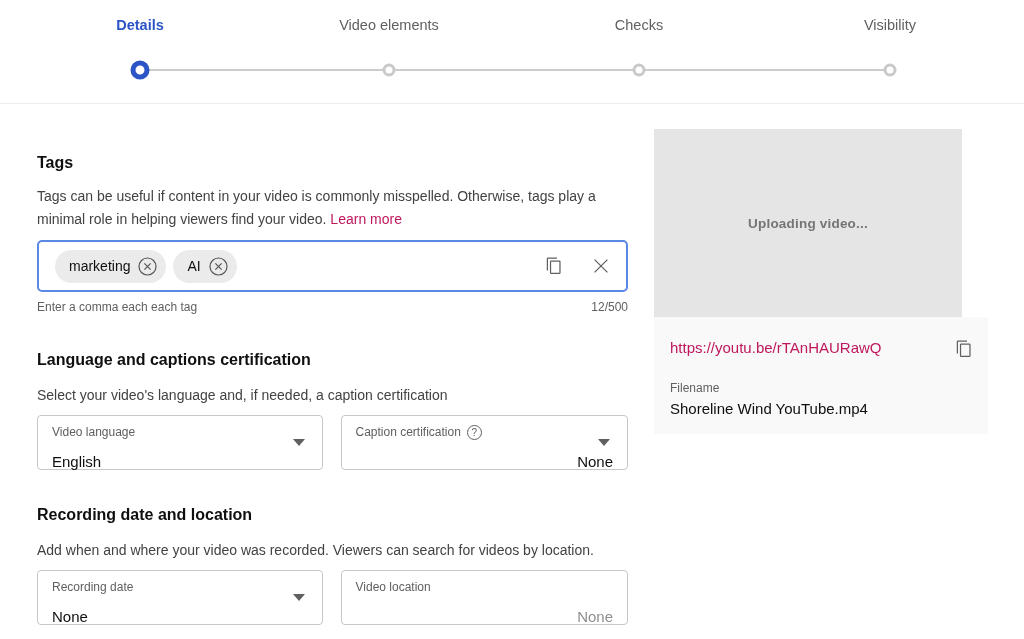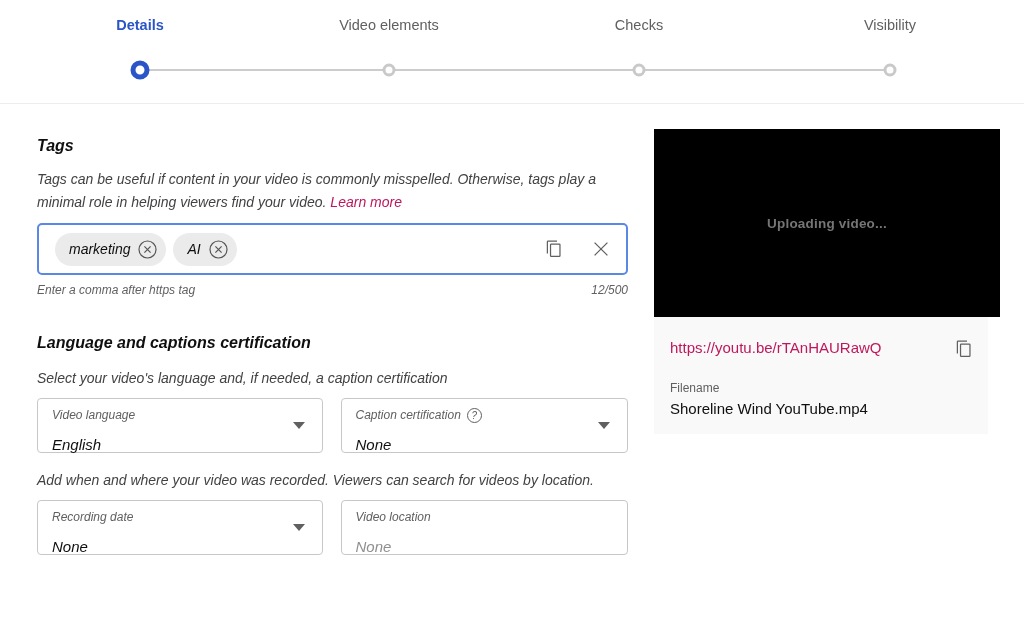--- a/index.html
+++ b/index.html
@@ -25,21 +25,21 @@
   }
   .step.active .step-label { color: #2b55c7; font-weight: bold; }
   .step-circle {
     position: absolute; top: 70px; left: 0; transform: translate(-50%, -50%);
     width: 13px; height: 13px; border-radius: 50%;
     border: 3px solid #c9c9c9; background: #ffffff;
   }
   .step.active .step-circle { width: 19px; height: 19px; border: 5px solid #2b55c7; }
 
   
-  .left-col { position: absolute; left: 37px; top: 105px; width: 591px; padding-top: 32px; font-style: italic; }
+  .left-col { position: absolute; left: 37px; top: 122px; width: 591px; padding-top: 32px; }
   .section-title { font-size: 16px; font-weight: bold; color: #0f0f0f; line-height: 17px; }
   .section-desc { font-size: 14px; color: #424242; line-height: 23px; margin-top: 14px; }
   .link { color: #be185d; text-decoration: none; cursor: pointer; }
 
   .tag-box {
     margin-top: 9px; width: 591px; height: 52px;
     border: 2px solid #5b87e5; border-radius: 5px;
     display: flex; align-items: center; padding: 0 14px 0 16px;
   }
   .chips { display: flex; align-items: center; gap: 7px; flex: 1; }
@@ -59,40 +59,40 @@
 
   .section-gap { margin-top: 36px; }
   .desc-tight { margin-top: 16px; line-height: 22px; }
 
   .dd-row { margin-top: 9px; display: flex; gap: 18px; }
   .field {
     position: relative; height: 55px; border: 1px solid #c7c7c7; border-radius: 4px;
     padding: 9px 14px 0 14px; background: #fff; cursor: pointer;
   }
   .field-a { width: 286px; }
-  .field-b { width: 288px; }
+  .field-b { width: 288px; text-align: right; }
   .field-label { font-size: 12px; color: #606060; line-height: 15px; display: flex; align-items: center; gap: 6px; }
   .field-value { font-size: 15px; color: #0f0f0f; margin-top: 12px; line-height: 20px; }
   .field-value.placeholder { color: #8f8f8f; }
   .dd-arrow {
     position: absolute; right: 17px; top: 23px;
     width: 0; height: 0;
     border-left: 6px solid transparent; border-right: 6px solid transparent;
     border-top: 7px solid #606060;
   }
   .help-circle {
     display: inline-flex; align-items: center; justify-content: center;
     width: 15px; height: 15px; border: 1px solid #606060; border-radius: 50%;
     font-size: 10px; color: #606060; cursor: pointer;
   }
 
   
   .sidebar { position: absolute; left: 654px; top: 129px; width: 334px; }
   .preview {
-    width: 346px; height: 188px; background: #000000;
+    width: 308px; height: 188px; background: #e5e5e5;
     display: flex; align-items: center; justify-content: center;
   }
   .preview-text { font-size: 13.5px; font-weight: bold; color: #757575; letter-spacing: 0.2px; }
   .info-panel { background: #f9f9f9; padding: 16px; position: relative; }
   .mini-label { font-size: 12px; color: #606060; line-height: 14px; }
   .video-url { font-size: 15px; line-height: 18px; margin-top: 6px; display: inline-block; }
   .filename-label { margin-top: 24px; }
   .filename-value { font-size: 15px; color: #0f0f0f; line-height: 18px; margin-top: 5px; }
   .panel-copy { position: absolute; right: 14px; top: 20px; }
 </style>
@@ -158,21 +158,21 @@
         </button>
         <button class="icon-btn">
           <svg width="22" height="22" viewBox="0 0 24 24" stroke="#606060" stroke-width="1.4">
               <path d="M5 5 L19 19 M19 5 L5 19"></path>
             </svg>
         </button>
       </div>
     </div>
 
     <div class="helper-row">
-      <span>Enter a comma after https tag</span>
+      <span>Enter a comma each each tag</span>
       <span>12/500</span>
     </div>
 
     <h2 class="section-title section-gap">Language and captions certification</h2>
     <p class="section-desc desc-tight">Select your video's language and, if needed, a caption certification</p>
     <div class="dd-row">
       <div class="field field-a">
         <div class="field-label">Video language</div>
         <div class="field-value">English</div>
         <div class="dd-arrow"></div>
@@ -180,20 +180,21 @@
       <div class="field field-b">
         <div class="field-label">
           <span>Caption certification</span>
           <span class="help-circle">?</span>
         </div>
         <div class="field-value">None</div>
         <div class="dd-arrow"></div>
       </div>
     </div>
 
+    <h2 class="section-title section-gap">Recording date and location</h2>
     <p class="section-desc desc-tight">Add when and where your video was recorded. Viewers can search for videos by location.</p>
     <div class="dd-row">
       <div class="field field-a">
         <div class="field-label">Recording date</div>
         <div class="field-value">None</div>
         <div class="dd-arrow"></div>
       </div>
       <div class="field field-b">
         <div class="field-label">Video location</div>
         <div class="field-value placeholder">None</div>

